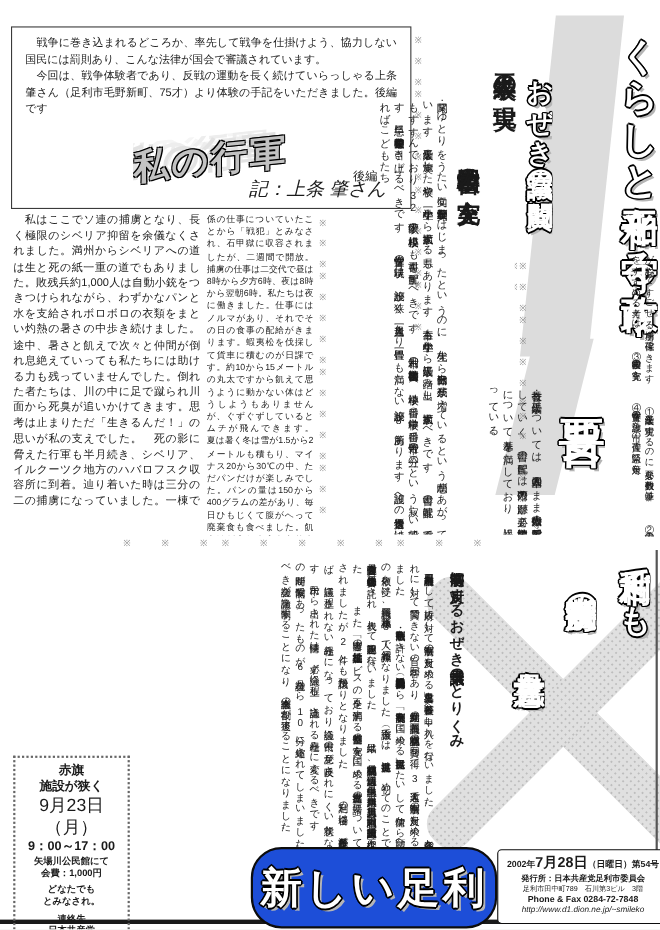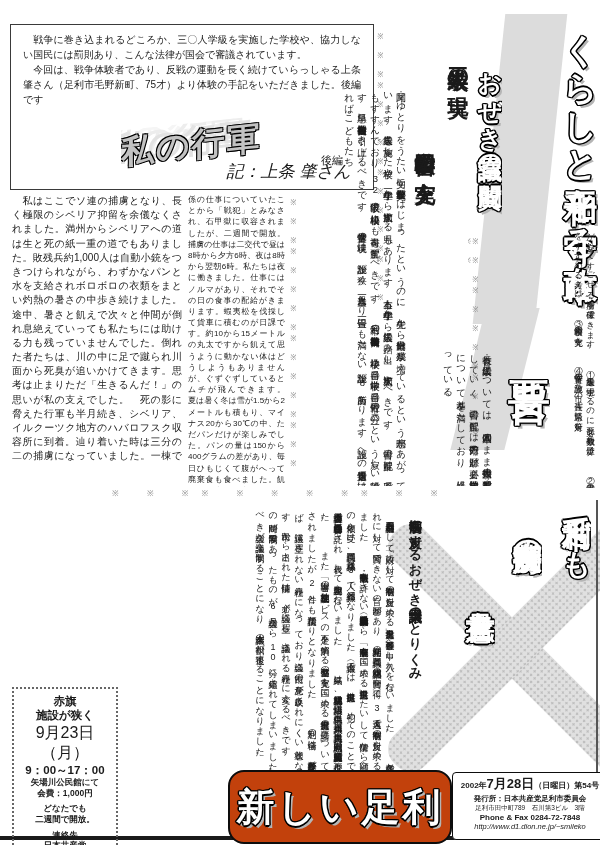--- a/index.html
+++ b/index.html
@@ -25,21 +25,21 @@
   .hcol2{font-size:8px;line-height:1.4;text-align:justify;}
   .vdiv{writing-mode:vertical-rl;font-size:8px;color:#8a8a8a;line-height:1;z-index:3;}
   .hdivider{font-size:8px;color:#8a8a8a;letter-spacing:13px;white-space:nowrap;}
   .bighead-v{font-size:21px;font-weight:bold;line-height:1.15;letter-spacing:1px;}
   .vbody{font-size:9.5px;line-height:13px;text-align:justify;}
   .vbody-s{font-size:8.5px;line-height:12px;text-align:justify;}
   .dotbar{background-color:#e0e0e0;
           background-image:radial-gradient(#bdbdbd 1px,transparent 1.2px);
           background-size:5px 5px;border-radius:20px;z-index:0;}
   #masthead-box{left:228px;top:770px;width:220px;height:70px;border:2.5px solid #0d0d0d;
-                border-radius:16px;background:#c2410c;display:flex;align-items:center;
+                border-radius:28px;background:#1d4ed8;display:flex;align-items:center;
                 justify-content:center;z-index:2;}
   #masthead-box .mh{font-size:38px;letter-spacing:3px;white-space:nowrap;}
   #issue-box{left:452px;top:772px;width:146px;height:62px;border:1.5px solid #0d0d0d;
              border-radius:4px;background:#fff;padding:2px 4px;text-align:center;z-index:2;}
   #issue-box .l1{font-size:8px;font-weight:bold;white-space:nowrap;}
   #issue-box .l1 .big{font-size:13px;}
   #issue-box .l2{font-size:7.5px;font-weight:bold;margin-top:1px;}
   #issue-box .l3{font-size:6.5px;color:#222;}
   #issue-box .l4{font-size:8px;font-weight:bold;}
   #issue-box .l5{font-size:7.5px;font-style:italic;}
@@ -65,21 +65,21 @@
   </div>
   <div class="abs v ol txt" style="left:462px;top:56px;width:40px;height:300px;font-size:24px;line-height:1;">
     <span>おぜき議員の一般質問</span>
   </div>
   <div class="abs v ol txt" style="left:496px;top:348px;width:54px;height:104px;font-size:42px;line-height:1;">
     <span>要旨</span>
   </div>
 
   <div class="abs txt" id="memoir-box">
     <div class="intro">
-      <p>　戦争に巻き込まれるどころか、三〇人学級を実施した学校や、協力しない国民には罰則あり、こんな法律が国会で審議されています。</p>
+      <p>　戦争に巻き込まれるどころか、率先して戦争を仕掛けよう、協力しない国民には罰則あり、こんな法律が国会で審議されています。</p>
       <p>　今回は、戦争体験者であり、反戦の運動を長く続けていらっしゃる上条肇さん（足利市毛野新町、75才）より体験の手記をいただきました。後編です</p>
     </div>
     <div class="abs" style="left:18px;top:90px;width:330px;height:70px;">
       <div class="abs march" style="left:92px;top:8px;">
         <span>私の行軍</span>
       </div>
       <div class="abs" style="right:16px;top:38px;font-size:11px;font-weight:normal;">
         <span>後編</span>
       </div>
       <div class="abs" style="right:8px;top:45px;font-size:17px;font-style:italic;">
@@ -159,21 +159,21 @@
 
   <div class="abs" id="go-box">
     <div class="g-b">赤旗</div>
     <div class="g-b">施設が狭く</div>
     <div class="g-m">9月23日（月）</div>
     <div class="g-b">9：00～17：00</div>
     <div class="g-s">矢場川公民館にて</div>
     <div class="g-s">会費：1,000円</div>
     <div class="gap"></div>
     <div class="g-s">どなたでも</div>
-    <div class="g-s">二週間で開放。</div>
+    <div class="g-s">とみなされ。</div>
     <div class="gap"></div>
     <div class="g-s">連絡先</div>
     <div class="g-s">日本共産党</div>
     <div class="g-s">意見書提出は</div>
     <div class="g-s">tel：0283-55-2087</div>
   </div>
 
   <div class="abs rule" style="left:0px;top:836px;width:600px;height:4px;"></div>
   <div class="abs" style="left:596px;top:500px;width:2px;height:336px;background:#555;"></div>
 

